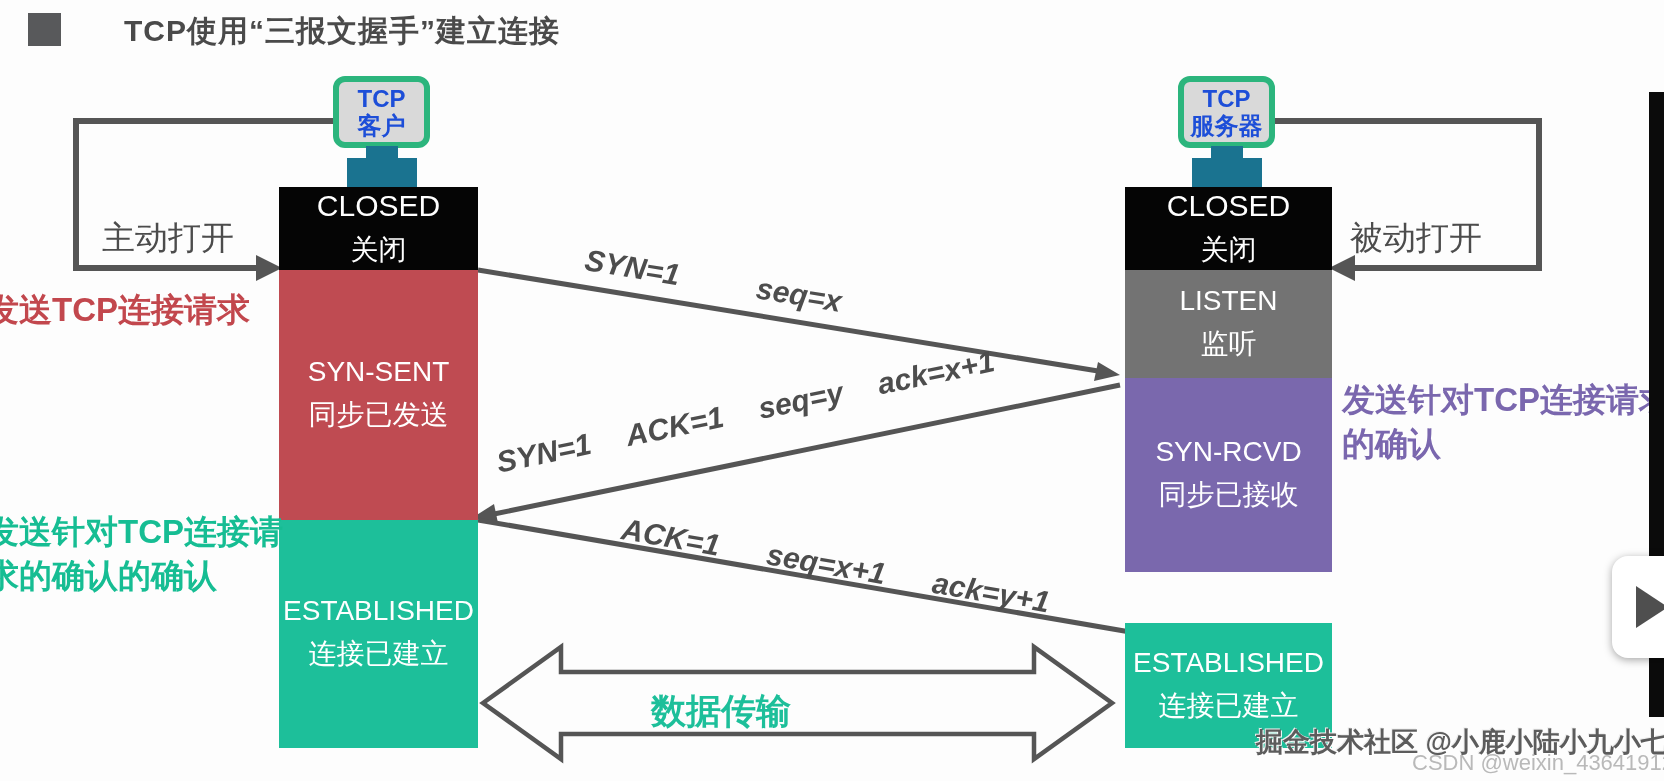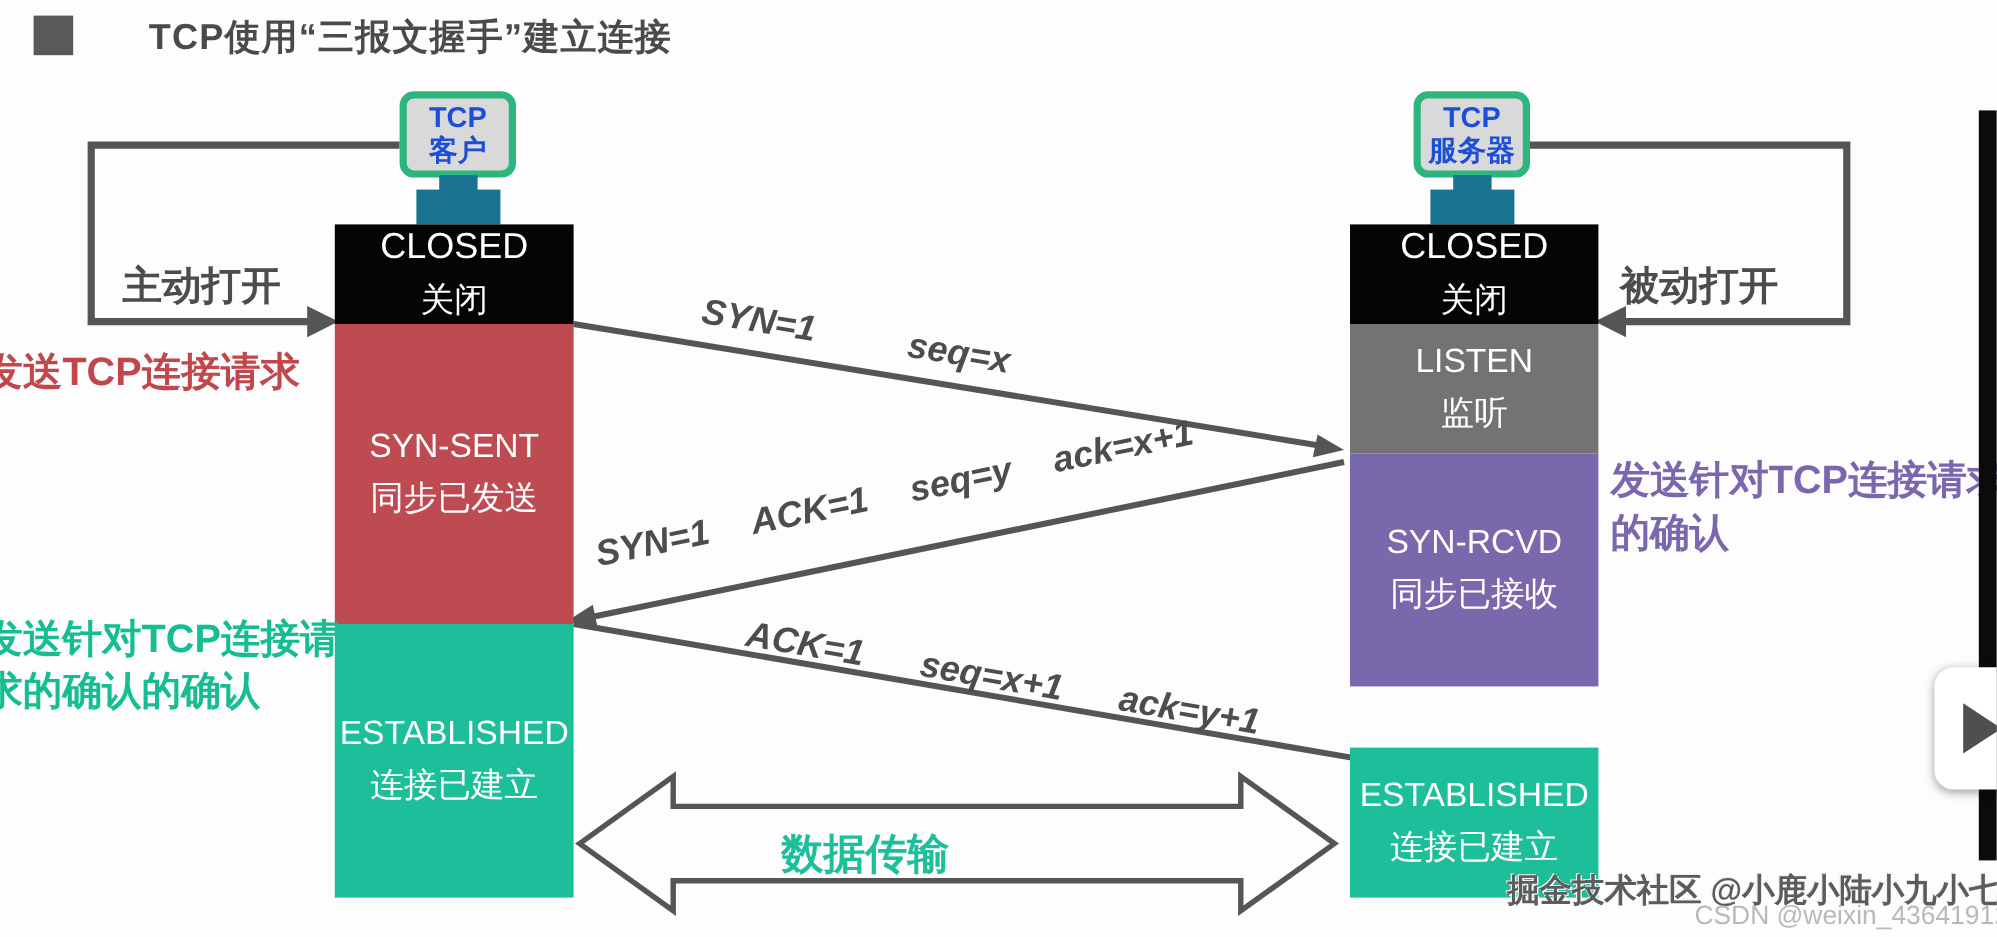--- a/index.html
+++ b/index.html
@@ -34,21 +34,21 @@
   .state .zh{font-size:28px;margin-top:8px;}
   .c-closed{left:279px;top:187px;width:199px;height:83px;background:#050505;}
   .c-synsent{left:279px;top:270px;width:199px;height:250px;background:#bf4b52;}
   .c-estab{left:279px;top:520px;width:199px;height:228px;background:#1dbf9a;}
   .s-closed{left:1125px;top:187px;width:207px;height:83px;background:#050505;}
   .s-listen{left:1125px;top:270px;width:207px;height:108px;background:#737373;}
   .s-synrcvd{left:1125px;top:378px;width:207px;height:194px;background:#7a68ad;}
   .s-estab{left:1125px;top:623px;width:207px;height:125px;background:#1dbf9a;}
   .c-closed .en,.s-closed .en{font-size:30px;}
   
-  .open-label{font-size:33px;font-weight:bold;color:#4c4c4c;}
+  .open-label{font-size:33px;font-weight:normal;color:#4c4c4c;}
   .open-left{left:102px;top:216px;}
   .open-right{left:1350px;top:216px;}
   
   .msg{display:flex;font-weight:bold;font-style:italic;color:#4d4d4d;
        font-size:30px;transform-origin:left center;white-space:nowrap;}
   .msg-1{left:585px;top:243px;transform:rotate(9.3deg);gap:78px;}
   .msg-2{left:497px;top:446px;transform:rotate(-11.6deg);gap:36px;}
   .msg-3{left:622px;top:512px;transform:rotate(9.8deg);gap:48px;}
   
   .note{font-weight:bold;font-size:33px;line-height:44px;white-space:nowrap;}

